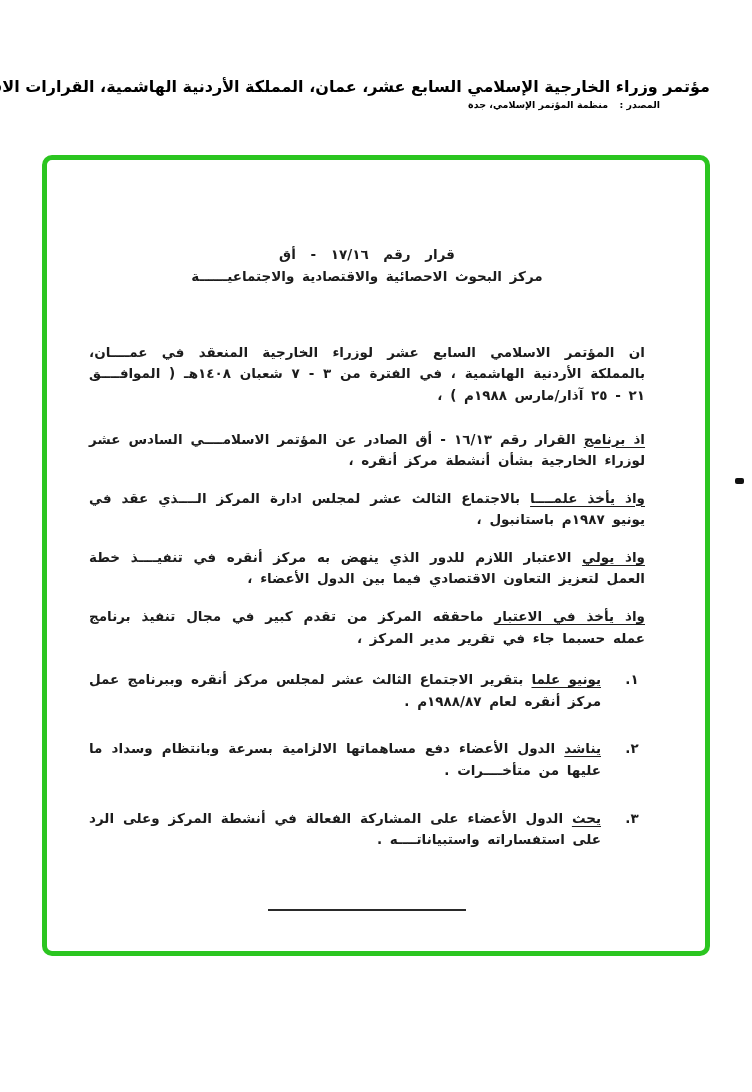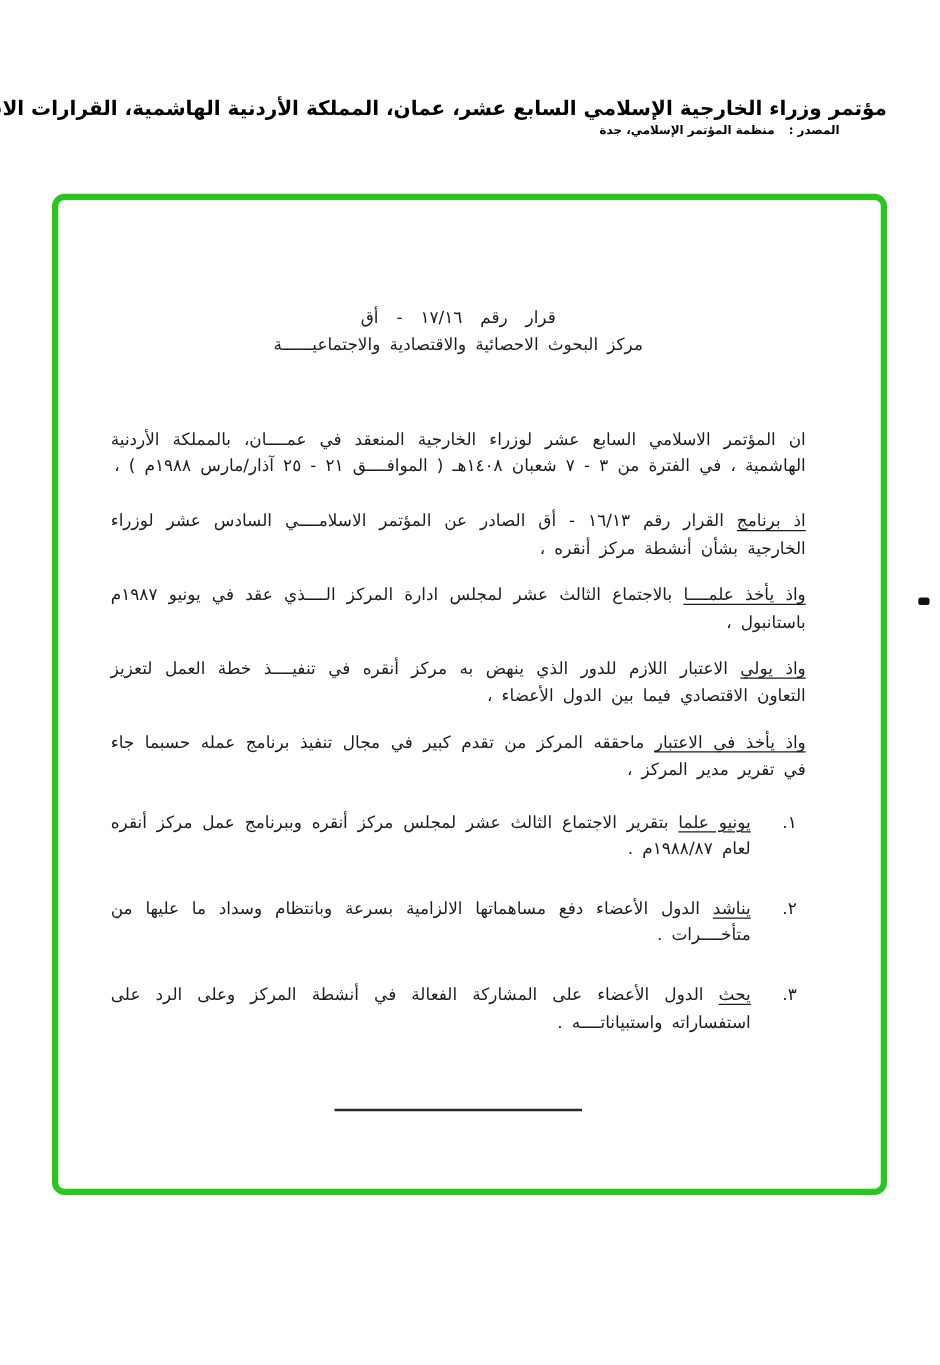--- a/index.html
+++ b/index.html
@@ -19,35 +19,36 @@
     top: 76px; right: 42px; left: 40px;
     font-size: 16px;
     font-weight: bold;
     color: #000;
     text-align: center;
     line-height: 1.35;
     white-space: nowrap;
   }
   .source-line {
     position: absolute;
-    top: 99px; right: 80px;
+    top: 99px; right: 92px;
     font-size: 9.5px;
     font-weight: bold;
     color: #000;
   }
   .source-line .src-label { margin-left: 8px; }
 
   .frame {
     position: absolute;
     top: 155px; left: 42px;
     width: 668px; height: 801px;
     border: 5px solid #2bc520;
     border-radius: 10px;
     box-sizing: border-box;
     background: #fff;
+    font-weight: bold;
   }
   .doc {
     position: absolute; inset: 0;
     padding: 84px 60px 0 42px;
     box-sizing: border-box;
     font-size: 13.5px;
     line-height: 1.6;
     word-spacing: 3px;
     overflow: hidden;
   }

